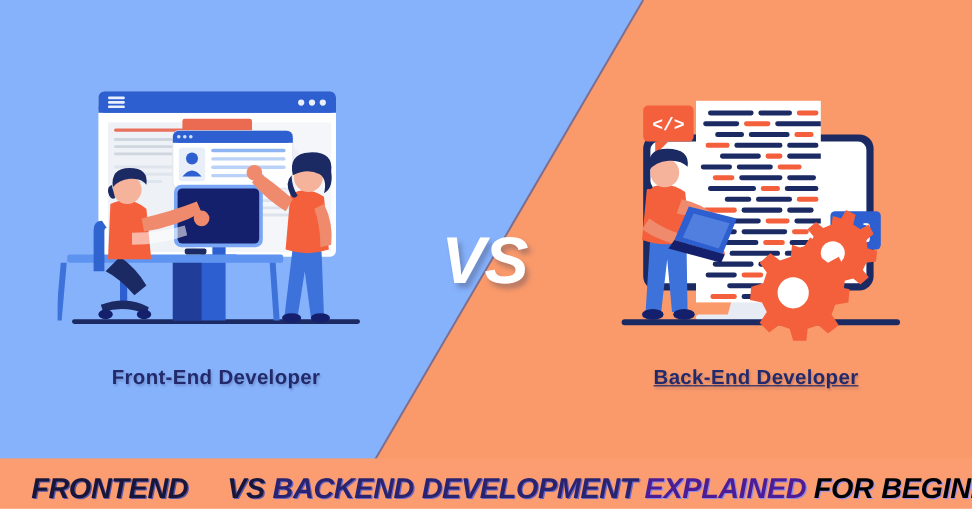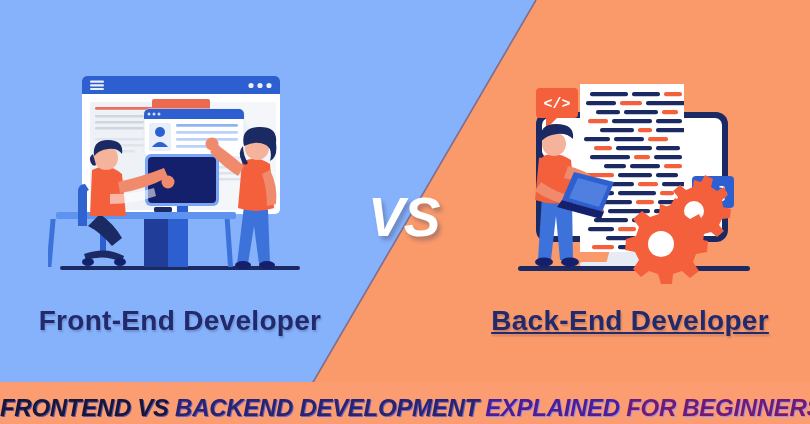--- a/index.html
+++ b/index.html
@@ -39,45 +39,45 @@
     color:#ffffff;letter-spacing:-1px;
     text-shadow:3px 4px 4px rgba(60,60,90,.35);
     line-height:1;
     font-family:"Liberation Sans",sans-serif;
     z-index:30;
   }
 
   
   .caption{
     position:absolute;top:305px;
-    font-size:28px;font-weight:bold;
+    font-size:17px;font-weight:bold;
     color:#222a6b;letter-spacing:.3px;
     text-shadow:1px 2px 2px rgba(40,40,80,.25);
     text-align:center;
     font-family:"Liberation Sans",sans-serif;
     z-index:20;
   }
   .caption.left{left:20px;width:320px;}
   .caption.right{left:470px;width:320px;text-decoration:underline;}
 
   
   .headline{
     position:absolute;left:0;bottom:2px;width:810px;
     text-align:center;
     font-size:24px;font-weight:bold;font-style:italic;
     letter-spacing:-0.3px;
     font-family:"Liberation Sans",sans-serif;
     white-space:nowrap;
     z-index:40;
   }
   .headline .w{display:inline-block;}
-  .hl-dark{color:#18163a;text-shadow:1px 1px 0 #5a56a8;}
+  .hl-dark{color:#18163a;text-shadow:1px 1px 0 #5a56a8;padding-left:26px;}
   .hl-navy{color:#2a2470;text-shadow:1px 1px 0 #6a64c4;margin-top:44px;}
   .hl-blue{color:#4c1d95;text-shadow:1px 1px 0 #8f89e6;}
-  .hl-vio{color:#701a75;text-shadow:1px 1px 0 #9a90ee;}
+  .hl-vio{color:#000000;text-shadow:1px 1px 0 #9a90ee;}
 
   
   .ill{position:absolute;}
   svg{display:block;}
 </style>
 </head>
 <body>
 
 <div id="banner">
 

